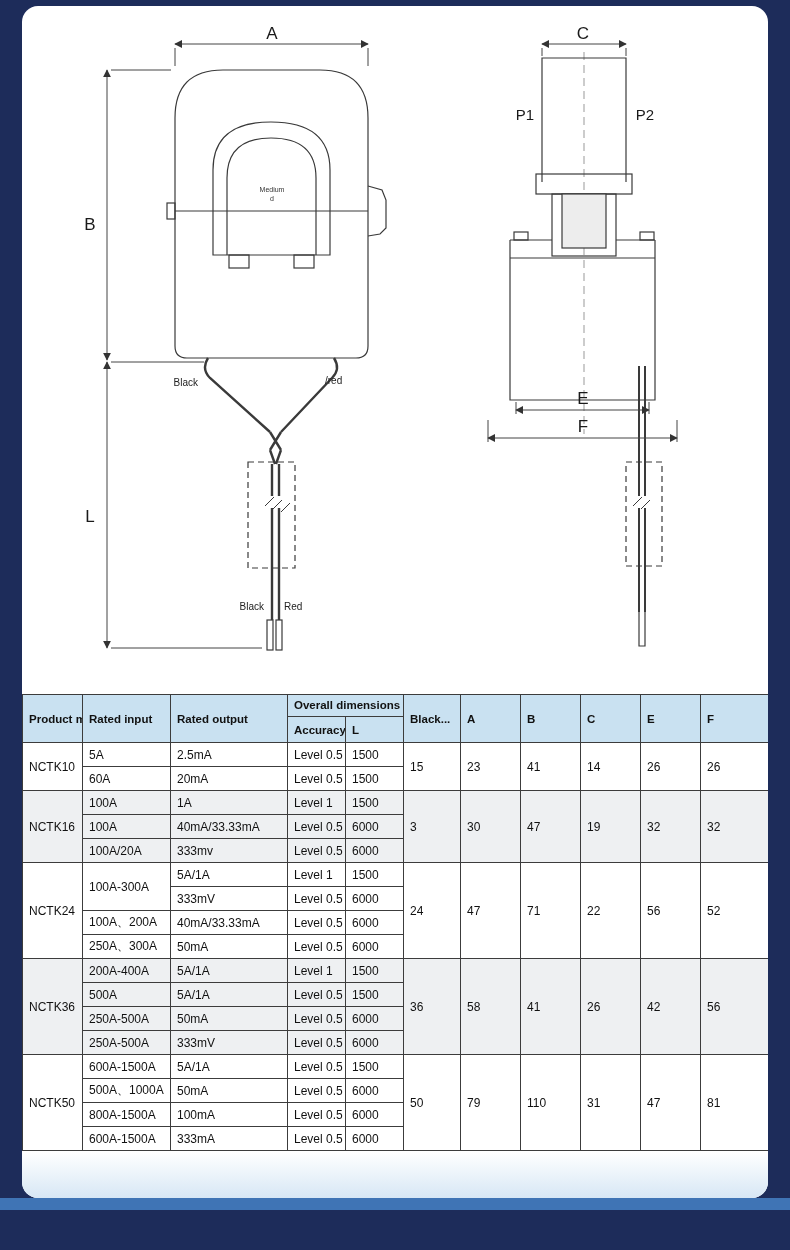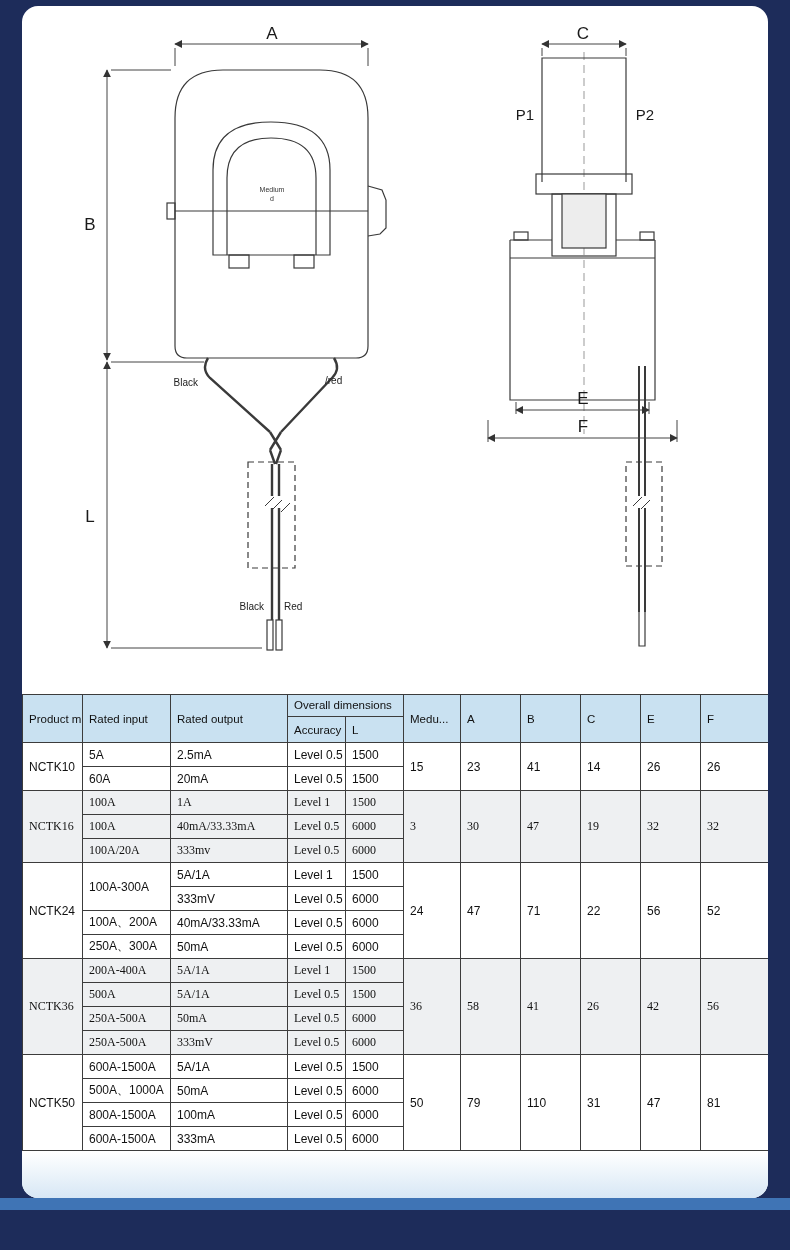--- a/index.html
+++ b/index.html
@@ -45,33 +45,33 @@
   .spec-table th, .spec-table td {
     border: 1px solid #3c3c3c;
     padding: 0 6px;
     text-align: left;
     overflow: hidden;
     white-space: nowrap;
     color: #111;
   }
   .spec-table thead th {
     background: var(--header_bg, #c9e1f1);
-    font-weight: normal;
+    font-weight: bold;
     font-size: 11.5px;
     height: 22px;
     vertical-align: middle;
   }
   .spec-table thead tr.h2 th { height: 26px; }
   .th-model   { font-size: 8px; }
   .th-overall { font-size: 8px; line-height: 1.15; white-space: normal; vertical-align: top; padding-top: 2px; }
   .th-medium  { font-size: 8px; vertical-align: top; padding-top: 4px; }
   .th-accuracy{ font-size: 9.5px; }
   .th-l, .th-dim { font-weight: bold; font-size: 12.5px; }
   .spec-table tbody td { font-size: 12px; height: 24px; background: #fff; vertical-align: middle; }
-  .spec-table tbody tr.shaded td { background: var(--shaded_row, #eef0f2); font-family: Liberation Serif, serif; }
+  .spec-table tbody tr.shaded td { background: var(--shaded_row, #eef0f2); }
   .cell-model   { font-size: 11.5px; }
   .cell-accuracy{ font-size: 9px; }
   .cell-l { font-size: 12.5px; }
 </style>
 </head>
 <body>
 
 <div class="panel">
 
   <svg class="drawing" viewBox="0 0 746 694">
@@ -182,21 +182,21 @@
         <col style="width:60px">
       <col style="width:60px">
         <col style="width:68px">
     </colgroup>
     <thead>
       <tr class="h1">
         <th rowspan="2" class="th-model">Product model</th>
         <th rowspan="2" class="th-input">Rated input</th>
         <th rowspan="2" class="th-output">Rated output</th>
         <th colspan="2" class="th-overall">Overall dimensions</th>
-        <th rowspan="2" class="th-medium">Medu...</th>
+        <th rowspan="2" class="th-medium">Black...</th>
         <th rowspan="2" class="th-dim">A</th>
         <th rowspan="2" class="th-dim">B</th>
         <th rowspan="2" class="th-dim">C</th>
         <th rowspan="2" class="th-dim">E</th>
         <th rowspan="2" class="th-dim">F</th>
       </tr>
       <tr class="h2">
         <th class="th-accuracy">Accuracy level</th>
         <th class="th-l">L</th>
       </tr>

